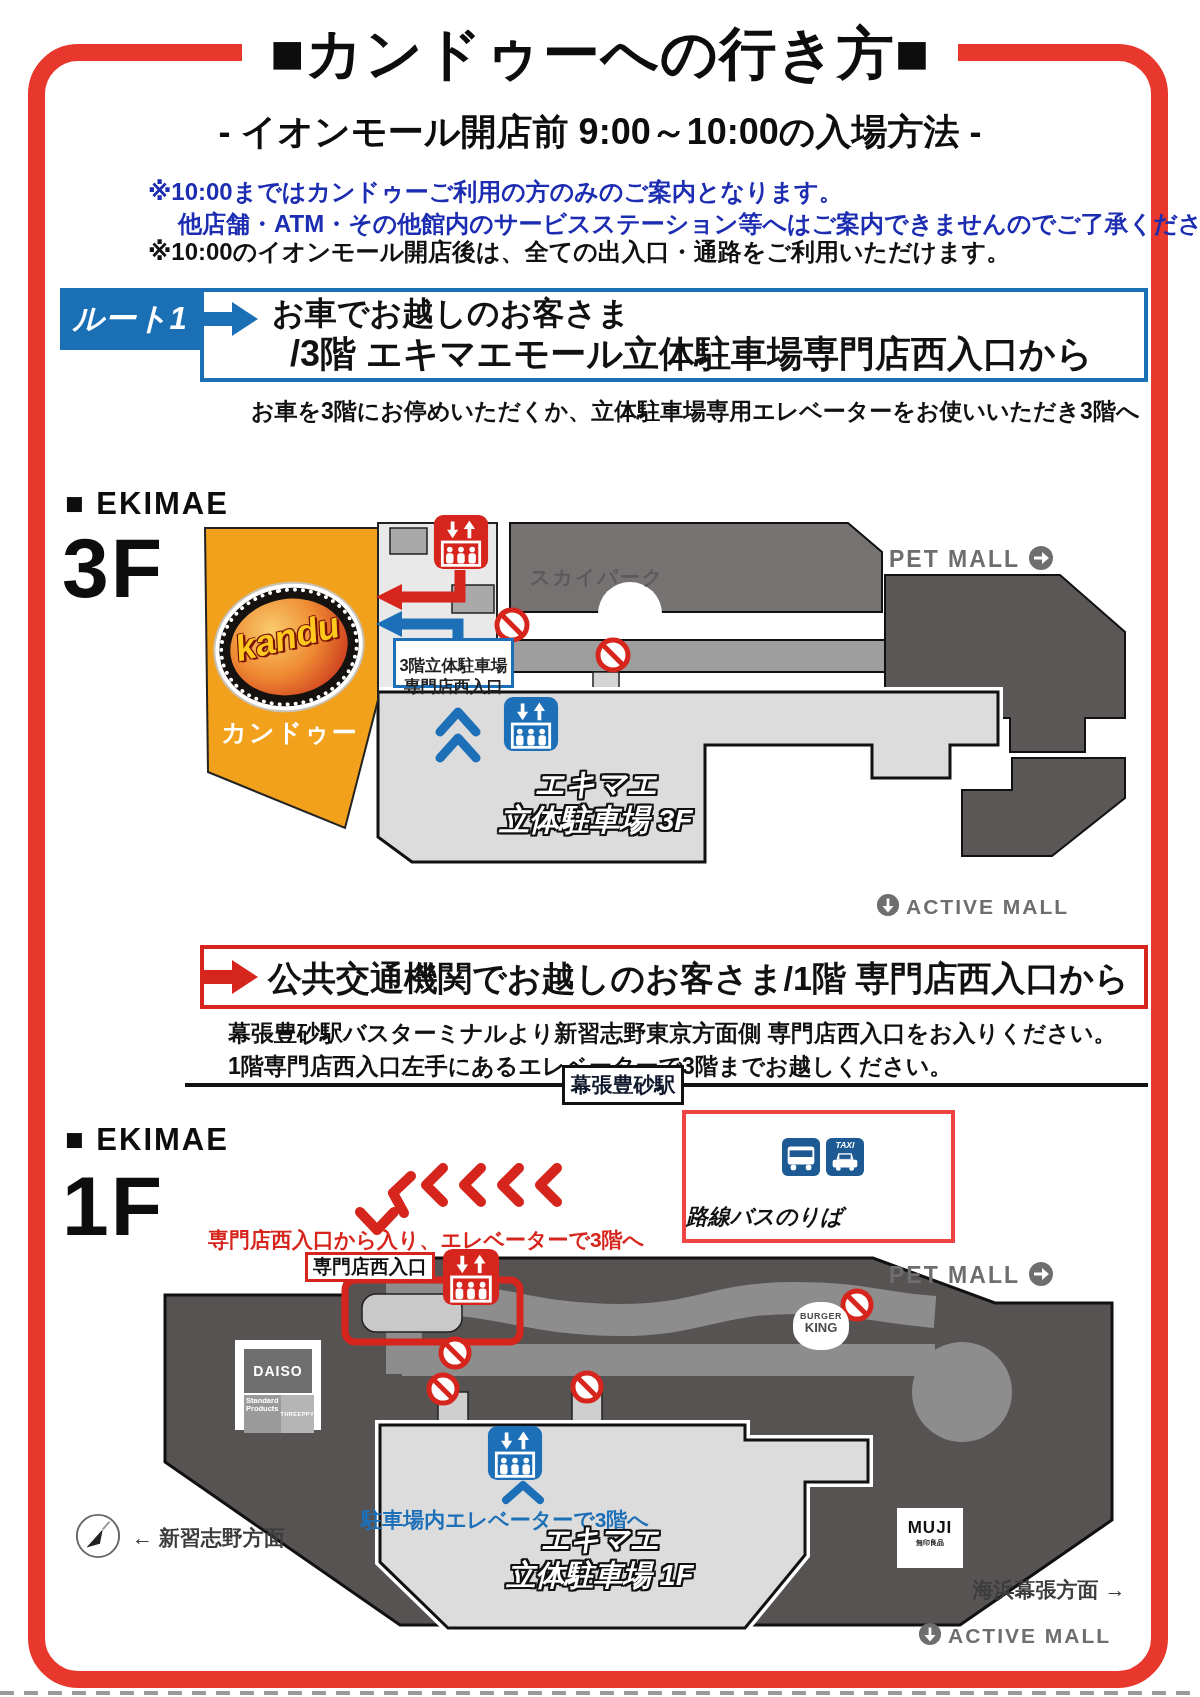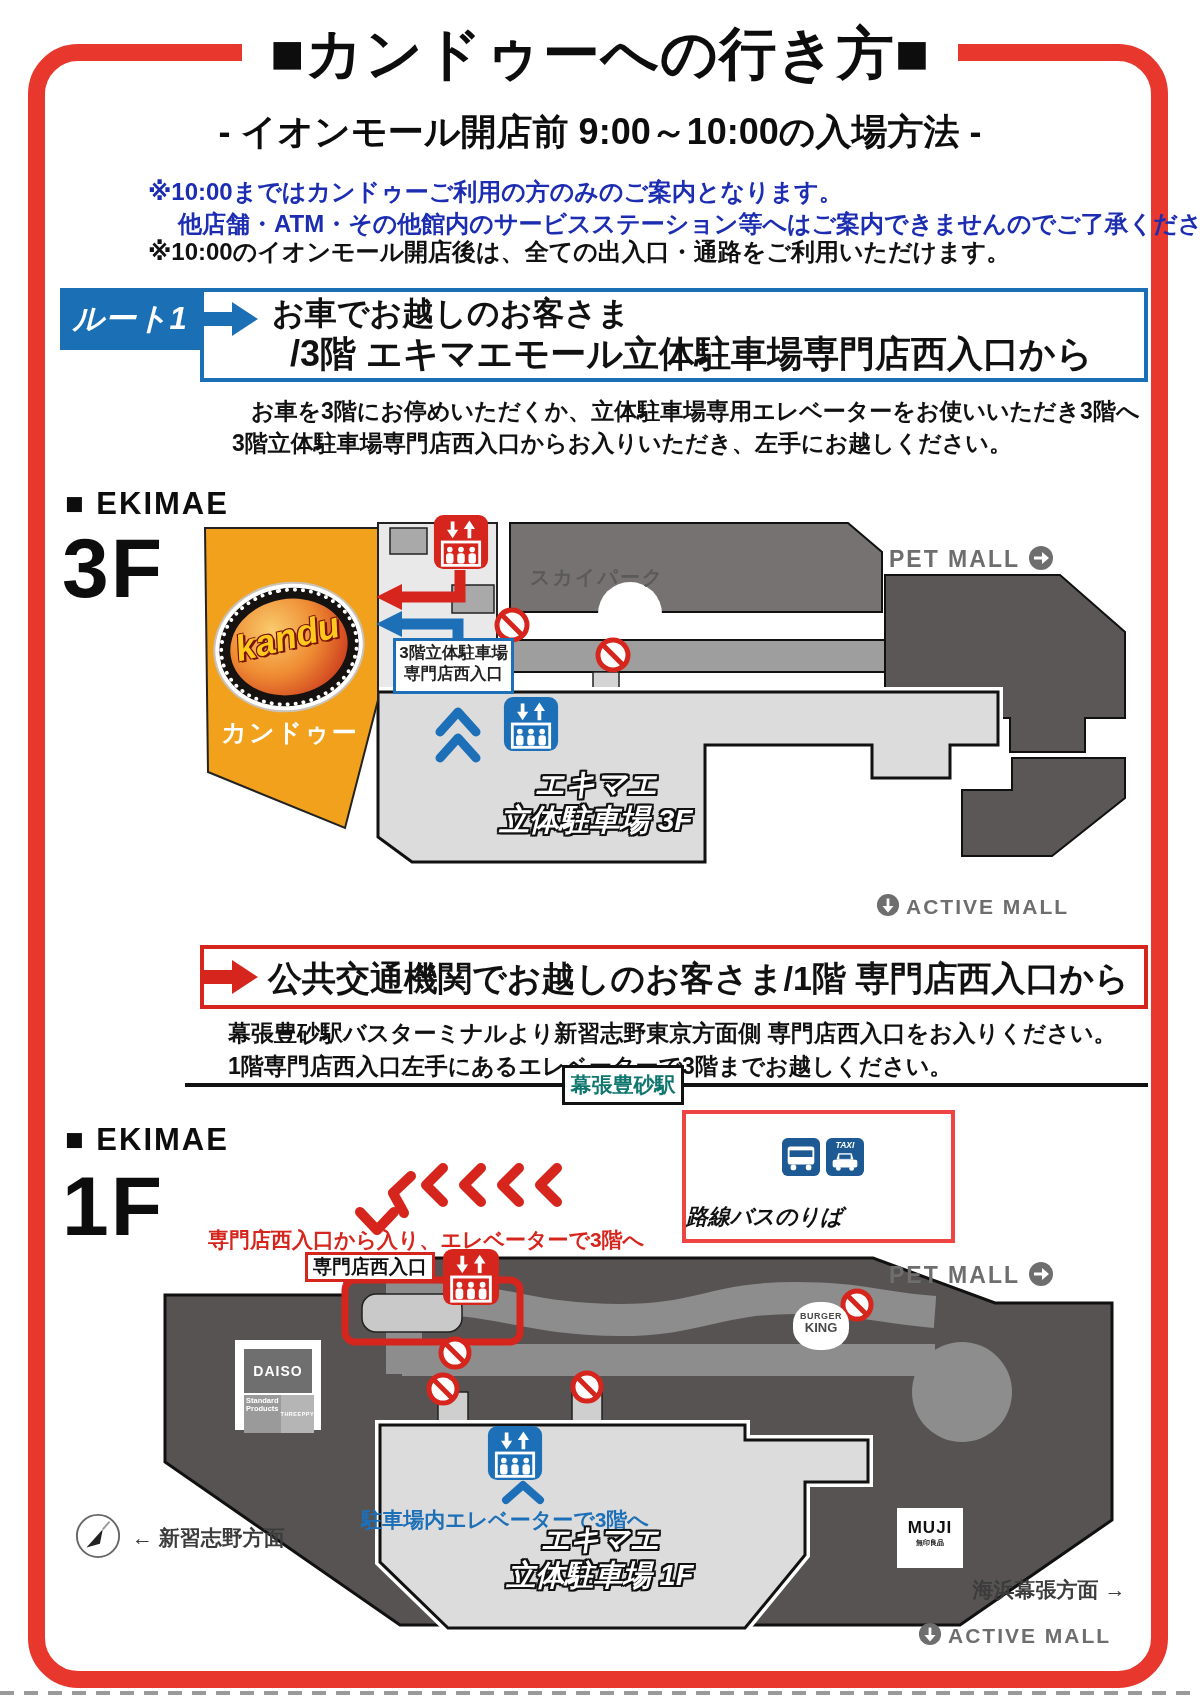--- a/index.html
+++ b/index.html
@@ -26,29 +26,29 @@
   .desc{position:absolute;font-size:23px;font-weight:bold;color:#111;white-space:nowrap;}
   
   .ekimae{position:absolute;font-size:31px;font-weight:bold;color:#0d0d0d;letter-spacing:2px;}
   .floor-big{position:absolute;font-size:84px;font-weight:bold;color:#0d0d0d;letter-spacing:2px;}
   
   .maplabel{position:absolute;white-space:nowrap;}
   .outline-label{color:#fff;font-weight:bold;font-style:italic;text-align:center;
      text-shadow:2px 0 0 #111,-2px 0 0 #111,0 2px 0 #111,0 -2px 0 #111,
                  2px 2px 0 #111,-2px -2px 0 #111,2px -2px 0 #111,-2px 2px 0 #111;}
   .graytext{color:#6e6e6e;font-weight:bold;letter-spacing:2px;}
-  .entrance-box3f{position:absolute;left:393px;top:638px;width:121px;height:56px;background:#fff;
+  .entrance-box3f{position:absolute;left:393px;top:638px;width:121px;height:50px;background:#fff;
      border:3px solid #1d70b7;box-sizing:border-box;text-align:center;font-size:16.5px;font-weight:bold;
-     color:#222;line-height:21px;padding-top:2px;font-family:Liberation Mono, monospace;}
+     color:#222;line-height:21px;padding-top:14px;}
   .entrance-box1f{position:absolute;left:305px;top:1252px;width:130px;height:30px;background:#fff;
      border:3px solid #d6251c;box-sizing:border-box;text-align:center;font-size:19px;font-weight:bold;
      color:#111;line-height:24px;}
   .station-box{position:absolute;left:562px;top:1065px;width:122px;height:40px;background:#fff;
      border:3px solid #111;box-sizing:border-box;text-align:center;font-size:21px;font-weight:bold;
-     color:#0f766e;line-height:34px;}
+     color:#0f172a;line-height:34px;}
   .bus-box{position:absolute;left:682px;top:1110px;width:273px;height:133px;background:#fff;
      border:4px solid #ef4444;box-sizing:border-box;font-style:italic;}
   .bus-label{position:absolute;left:0;top:88px;width:100%;text-align:left;font-size:22px;
      font-weight:bold;color:#111;}
   
   .kandu{position:absolute;left:213px;top:582px;width:152px;height:130px;transform:rotate(-10deg);}
   .kandu .o1{position:absolute;inset:0;border-radius:50%;background:#fff;border:2px solid #c9c2b8;}
   .kandu .o2{position:absolute;inset:6px;border-radius:50%;background:#161210;border:4px dotted #fff;box-sizing:border-box;}
   .kandu .o3{position:absolute;inset:17px;border-radius:50%;
      background:radial-gradient(circle at 38% 30%,#f9cb6d 0%,#ef8c33 45%,#c62c1a 90%);}
@@ -100,21 +100,20 @@
 
   <div class="route-badge" style="left:60px;top:288px;background:#1b6fb5;">ルート1</div>
   <div class="route-box rb1" style="top:288px;height:94px;"></div>
   <svg class="abs" style="left:204px;top:298px;" width="58" height="42" viewBox="0 0 58 42">
     <rect x="0" y="14" width="28" height="14" fill="#1b6fb5"></rect>
     <polygon points="28,4 28,38 54,21" fill="#1b6fb5"></polygon>
   </svg>
   <div class="abs" style="left:272px;top:292px;font-size:32px;font-weight:bold;color:#111;white-space:nowrap;">お車でお越しのお客さま</div>
   <div class="abs" style="left:290px;top:330px;font-size:36px;font-weight:bold;color:#111;white-space:nowrap;">/3階 エキマエモール立体駐車場専門店西入口から</div>
   <div class="desc" style="left:232px;top:396px;margin-left:19px;">お車を3階にお停めいただくか、立体駐車場専用エレベーターをお使いいただき3階へ</div>
-  <div class="desc" style="left:232px;top:428px;">3階立体駐車場専門店西入口からお入りいただき、左手にお越しください。</div>
 
   <div class="ekimae" style="left:65px;top:486px;">■ EKIMAE</div>
   <div class="floor-big" style="left:62px;top:520px;">3F</div>
 
   <svg class="abs" style="left:160px;top:490px;" width="1010" height="400" viewBox="160 490 1010 400">
 
     <rect x="378" y="523" width="119" height="169" fill="#e9e9e9" stroke="#222" stroke-width="2"></rect>
     <rect x="390" y="528" width="37" height="26" fill="#a9a9a9" stroke="#222" stroke-width="1.5"></rect>
     <rect x="452" y="585" width="42" height="28" fill="#a9a9a9" stroke="#222" stroke-width="1.5"></rect>
 

